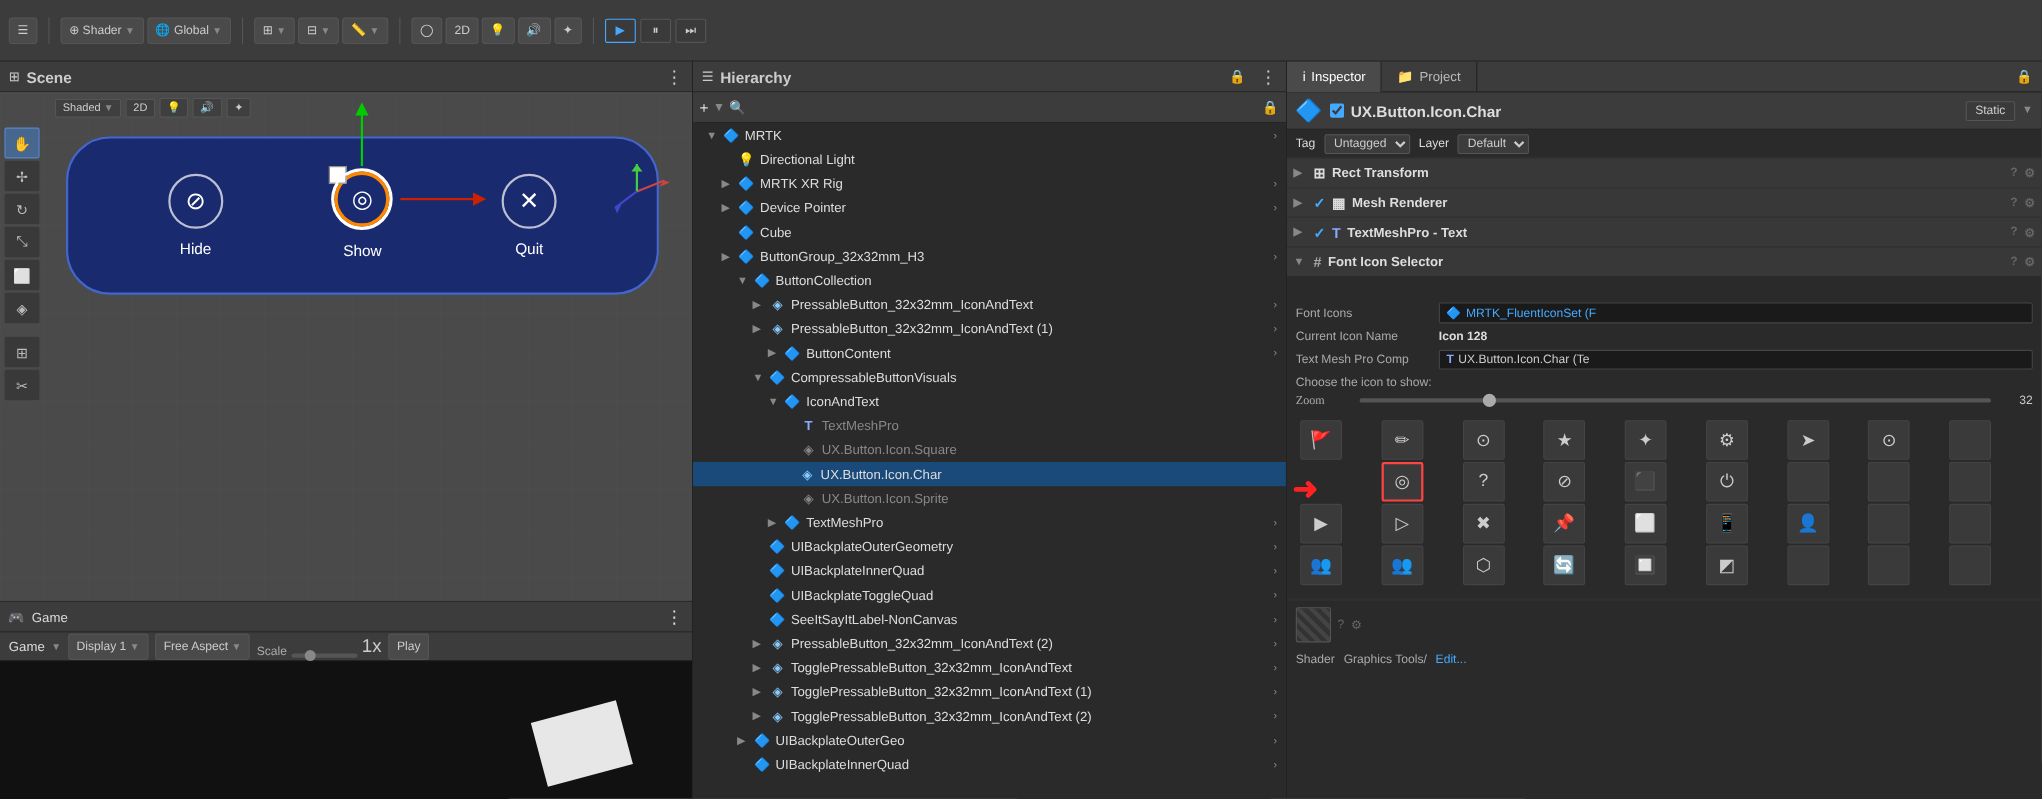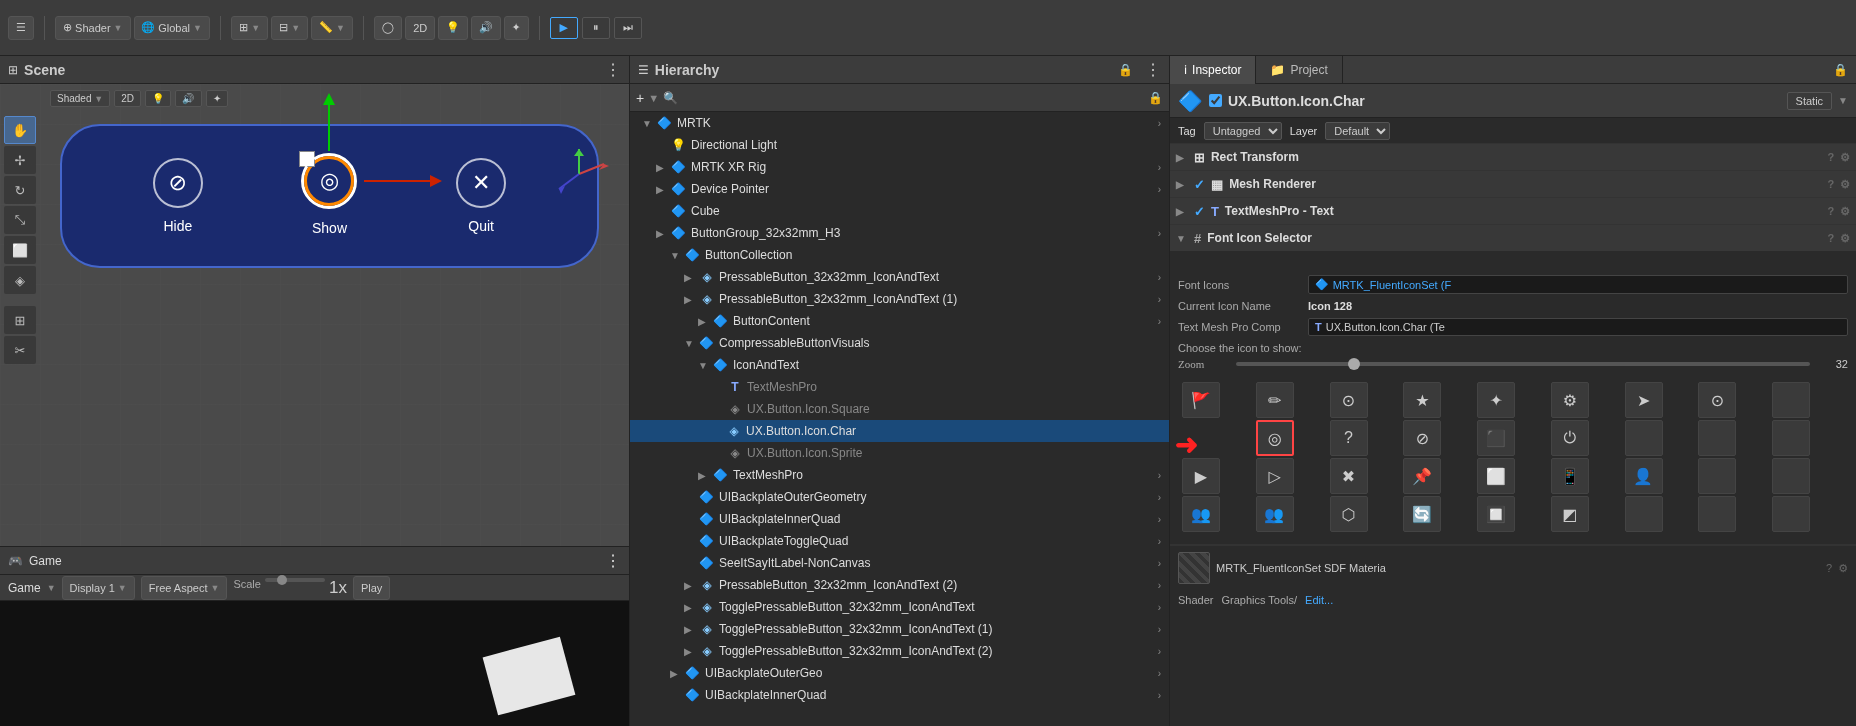--- a/index.html
+++ b/index.html
@@ -740,21 +740,21 @@
         <span style="font-size:12px">Game</span>
         <span class="dropdown-arrow">▼</span>
         <div class="toolbar-btn">
           <span>Display 1</span>
           <span class="dropdown-arrow">▼</span>
         </div>
         <div class="toolbar-btn">
           <span>Free Aspect</span>
           <span class="dropdown-arrow">▼</span>
         </div>
-        <div style="display:flex; align-items:flex-start; gap:4px;">
+        <div style="display:flex; align-items:flex-end; gap:4px;">
           <span style="font-size:11px; color:#aaa;">Scale</span>
           <input type="range" class="scale-slider" min="0" max="4" value="1" style="">
           <span style="font-size:17px; color:#ccc;">1x</span>
         </div>
         <div class="toolbar-btn">
           <span>Play</span>
         </div>
       </div>
       <div class="game-content">
         <div class="game-paper"></div>
@@ -1108,21 +1108,20 @@
             <div class="icon-grid-btn">◩</div>
             <div class="icon-grid-btn"></div>
             <div class="icon-grid-btn"></div>
             <div class="icon-grid-btn"></div>
           </div>
         </div>
       </div>
 
       <div class="material-row">
         <div class="material-icon"></div>
-        <span class="material-name">MRTK_FluentIconSet SDF Materia</span>
         <span style="color:#666; cursor:pointer;">?</span>
         <span style="color:#666; cursor:pointer;">⚙</span>
       </div>
       <div class="shader-row">
         <span>Shader</span>
         <span>Graphics Tools/</span>
         <span style="cursor:pointer; color:#4af;">Edit...</span>
       </div>
     </div>
   </div>

